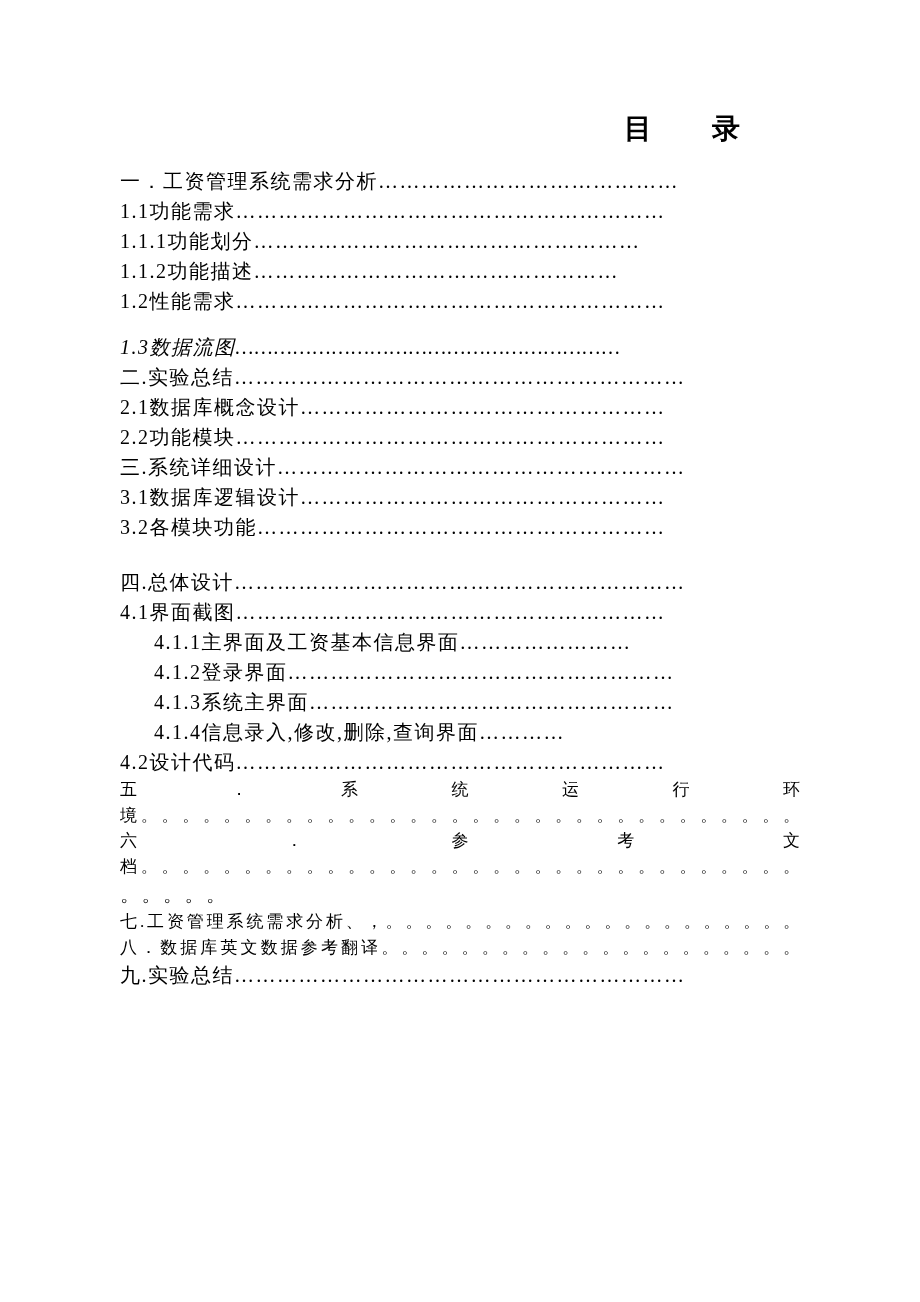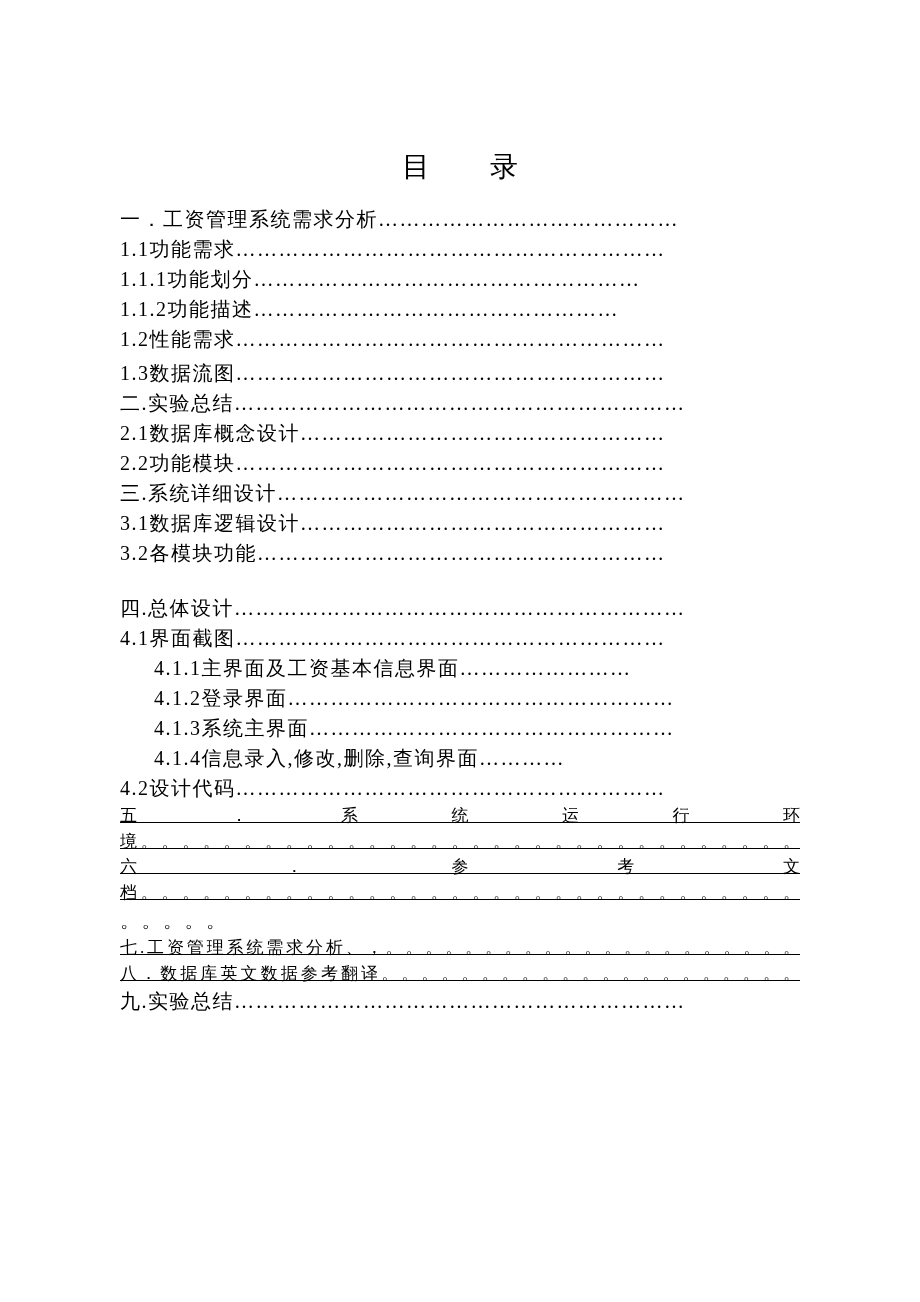--- a/index.html
+++ b/index.html
@@ -10,47 +10,46 @@
     body {
       width: 920px;
       height: 1302px;
       background: #ffffff;
       font-family: "SimSun", "宋体", serif;
       color: #000000;
       padding: 110px 120px 0 120px;
     }
     .title {
       font-size: 28px;
-      font-weight: normal;
-      text-align: center;
+      font-weight: bold;
+      text-align: right;
       letter-spacing: 60px;
       margin-bottom: 18px;
       padding-left: 60px;
-      margin-top: 38px;
     }
     .toc-line {
       font-size: 20px;
       line-height: 1.5;
       white-space: nowrap;
       letter-spacing: 1.5px;
     }
     .toc-line.indent {
       padding-left: 34px;
       font-family: Liberation Serif, serif;
     }
     .toc-line.drop {
-      margin-top: 4px;
+      margin-top: 16px;
+      font-style: italic;
     }
     .justified {
       font-size: 17px;
       line-height: 1.5;
       text-align: justify;
       text-align-last: justify;
       letter-spacing: 0px;
-      text-decoration: underline;
     }
     .spacer {
       height: 25px;
     }
   </style>
 </head>
 <body>
 
 <div class="title">目录</div>
 

